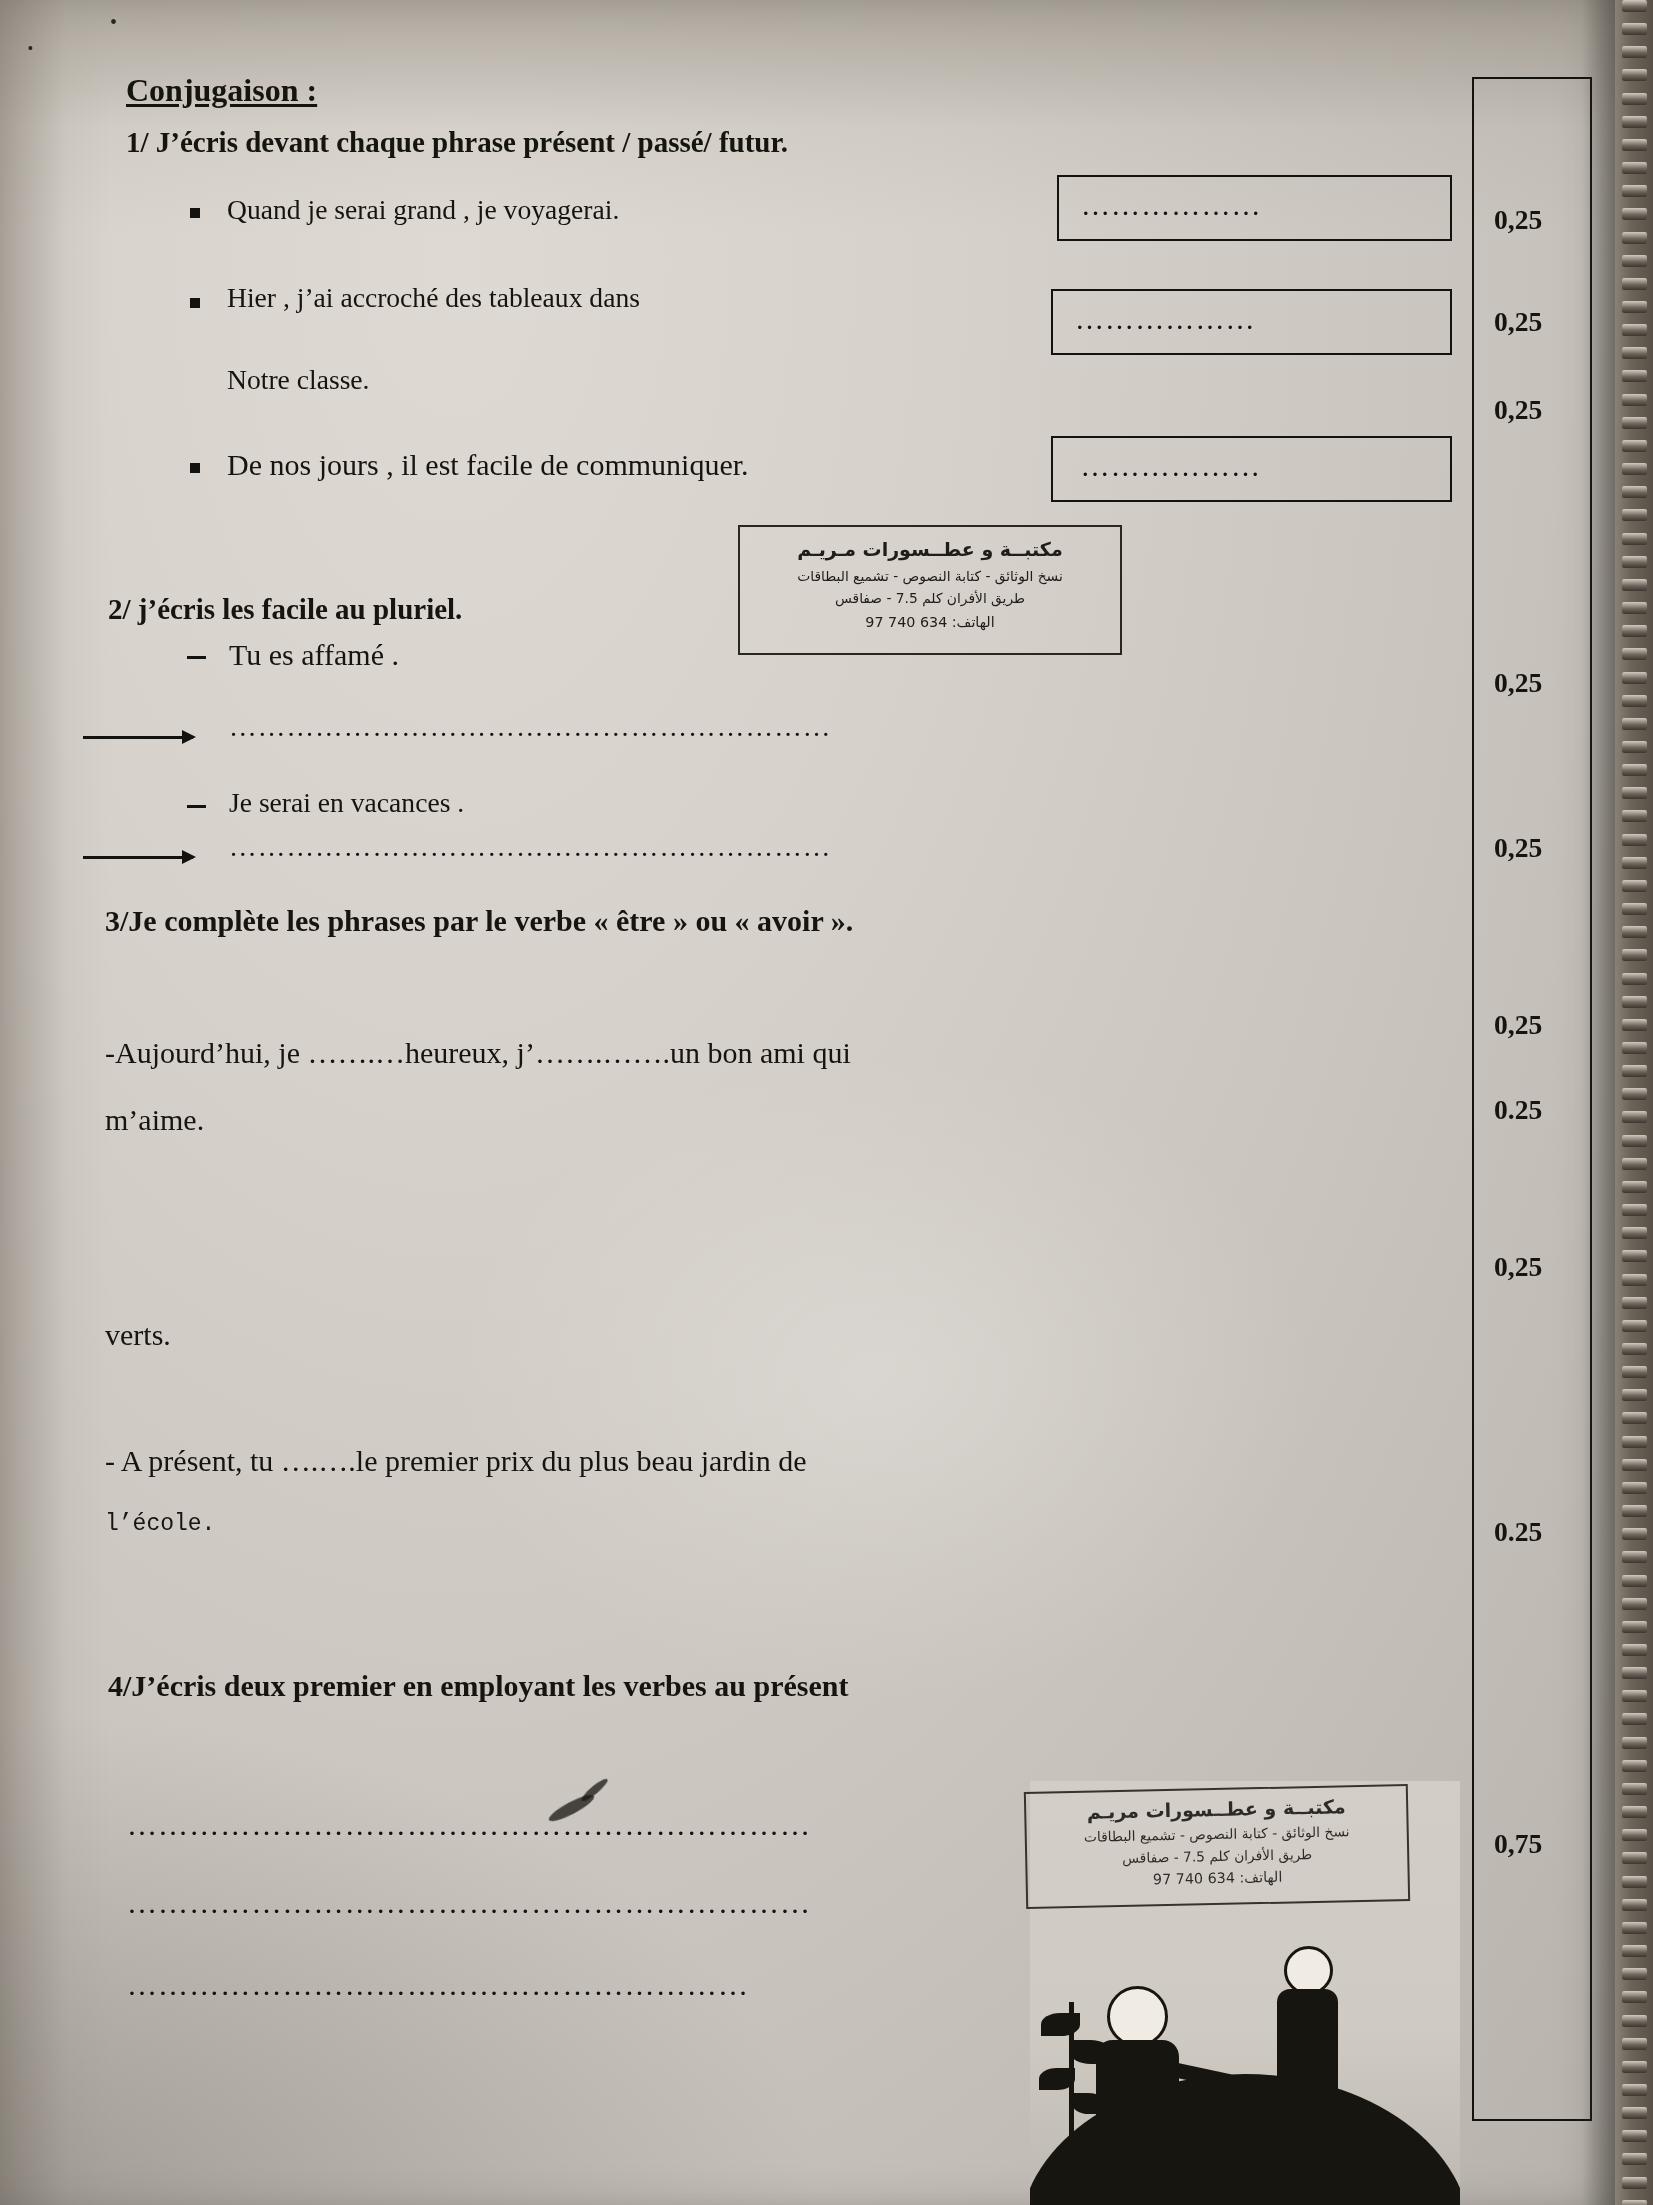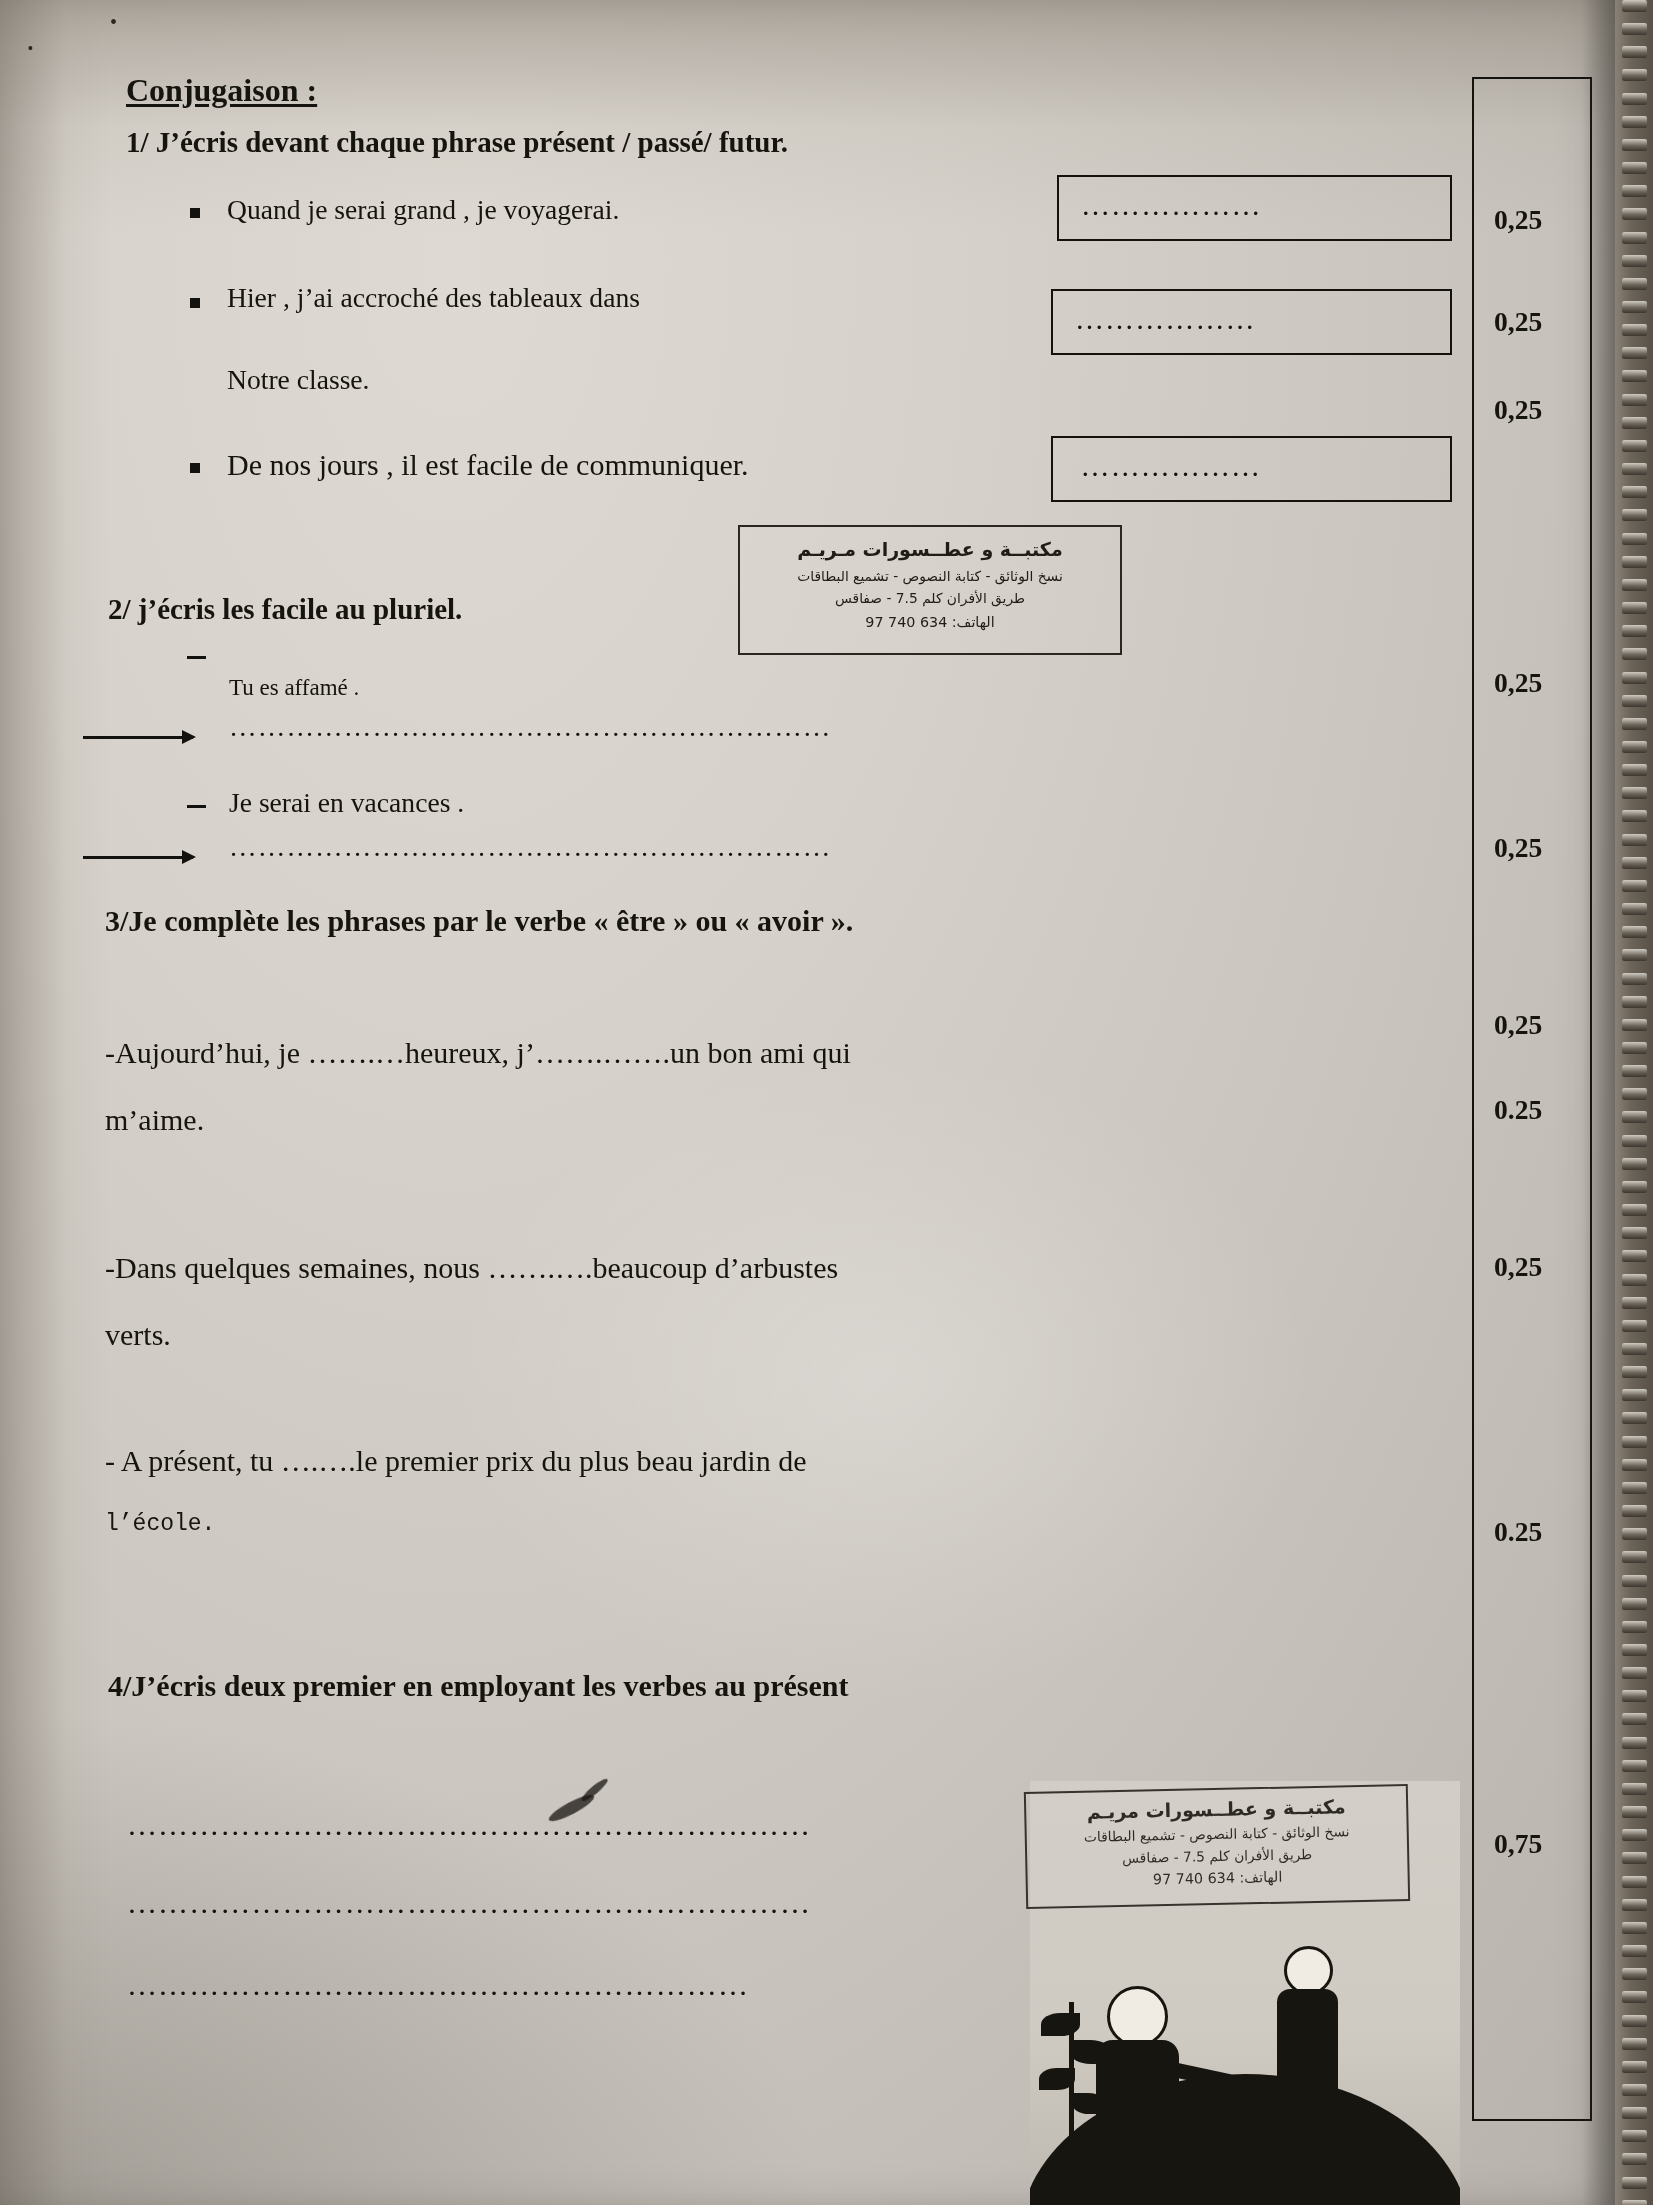--- a/index.html
+++ b/index.html
@@ -259,41 +259,40 @@
       <div class="l3" style="font-size:13.8px; margin-top:6.6px;">طريق الأفران كلم 7.5 - صفاقس</div>
       <div class="l4" style="font-size:14.3px; margin-top:7.7px;">الهاتف: 634 740 97</div>
     </div>
 
     <div class="tx bold" style="left:108px; top:593px; font-size:29px;">
       <span>2/</span>
       <span>j’écris les facile au pluriel.</span>
     </div>
 
     <div class="dashmark" style="left:187px; top:656px;"></div>
-    <div class="tx" style="left:229px; top:675px; font-size:23px;">Tu es affamé .</div>
+    <div class="tx" style="left:229px; top:638px; font-size:30px;">Tu es affamé .</div>
 
     <div class="arrow-line" style="left:83px; top:736px; width:110px;"></div>
     <div class="arrow-head" style="left:182px; top:730px;"></div>
     <div class="dots" style="left:229px; top:711px; font-size:27.6px;">………………………………………………………</div>
 
     <div class="dashmark" style="left:187px; top:805px;"></div>
     <div class="tx" style="left:229px; top:787px; font-size:27.6px;">Je serai en vacances .</div>
 
     <div class="arrow-line" style="left:83px; top:856px; width:110px;"></div>
     <div class="arrow-head" style="left:182px; top:850px;"></div>
     <div class="dots" style="left:229px; top:831px; font-size:27.6px;">………………………………………………………</div>
 
     <div class="tx bold" style="left:105px; top:904px; font-size:30px;">
       <span>3/</span><span>Je complète les phrases par le verbe « être » ou « avoir ».</span>
     </div>
 
     <div class="tx" style="left:105px; top:1036px; font-size:30px;">-Aujourd’hui, je …….…heureux, j’…….…….un bon ami qui</div>
     <div class="tx" style="left:105px; top:1103px; font-size:30px;">m’aime.</div>
 
-    <div class="tx" style="left:105px; top:1251px; font-size:30px;">-Dans quelques semaines, nous …….….beaucoup d’arbustes</div>
     <div class="tx" style="left:105px; top:1318px; font-size:30px;">verts.</div>
 
     <div class="tx" style="left:105px; top:1444px; font-size:30px;">- A présent, tu ….….le premier prix du plus beau jardin de</div>
     <div class="tx" style="left:105px; top:1511px; font-size:23px;font-family:Liberation Mono, monospace;">l’école.</div>
 
     <div class="tx bold" style="left:108px; top:1669px; font-size:30px;">
       <span>4/</span><span>J’écris deux premier en employant les verbes au présent</span>
     </div>
 
     <div class="dots" style="left:127px; top:1808px; font-size:30px;">…………………………………………………………</div>

